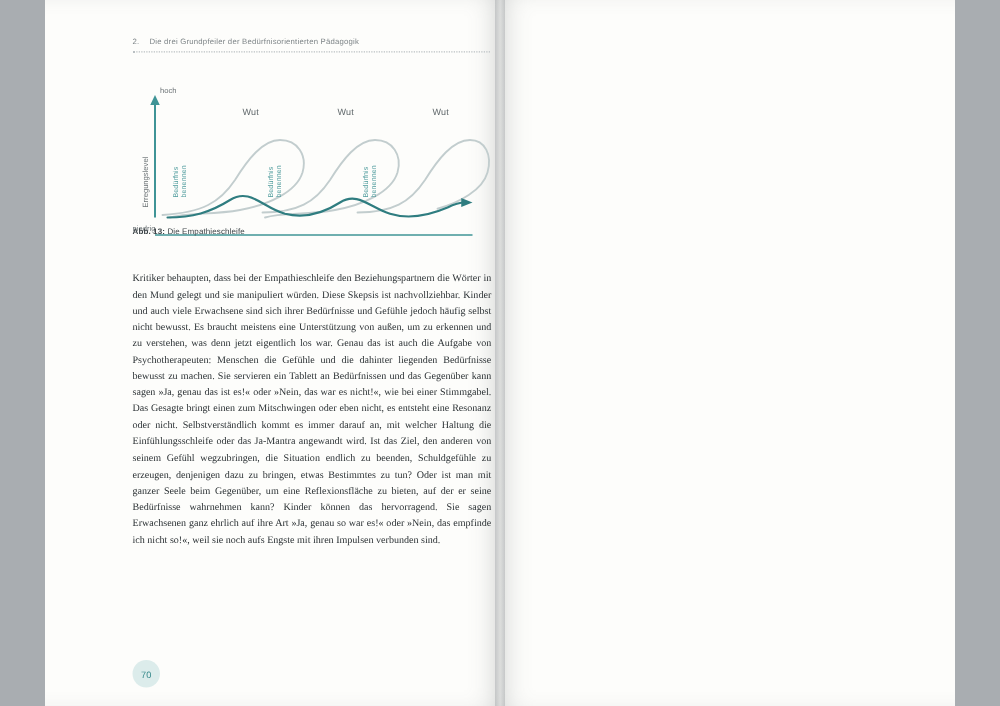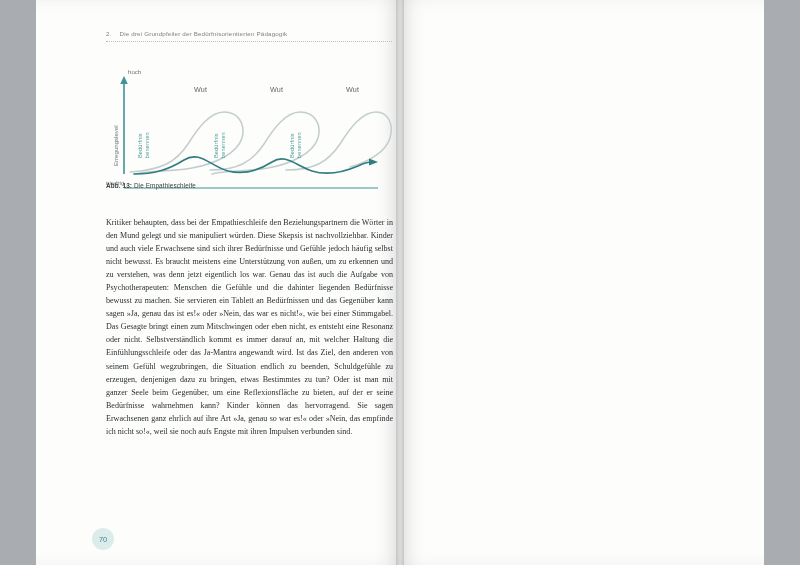--- a/index.html
+++ b/index.html
@@ -110,21 +110,21 @@
     height: 22px;
     border-radius: 50%;
     background: #dceceb;
     display: flex;
     align-items: center;
     justify-content: center;
     font-family: "Liberation Sans", sans-serif;
     font-size: 7.4px;
     color: #35888a;
   }
-  #folio-left  { left: 56px; }
+  #folio-left  { left: 70px; }
 
   
   .vlabel {
     font-family: "Liberation Sans", sans-serif;
     font-size: 5.6px;
     fill: #4d9b9c;
     letter-spacing: 0.12px;
   }
   .wut-label {
     font-family: "Liberation Sans", sans-serif;

